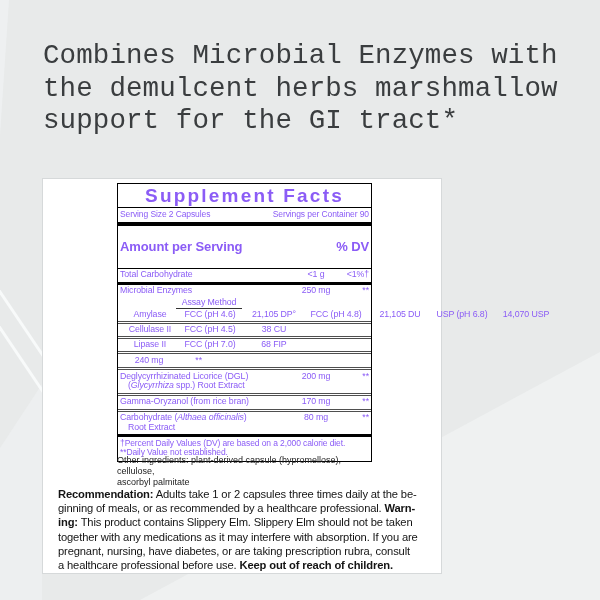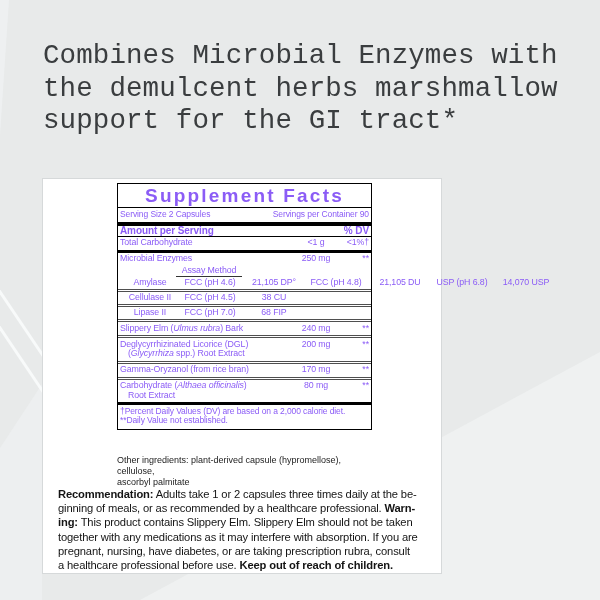--- a/index.html
+++ b/index.html
@@ -12,22 +12,22 @@
         border:1px solid #d6d9da;box-sizing:border-box;}
   
   .sf{position:absolute;left:74px;top:4px;width:255px;border:1.5px solid #000;
       box-sizing:border-box;color:#8b5cf6;letter-spacing:-0.1px;background:#fff;}
   .sf-title{font-weight:bold;font-size:19px;line-height:21px;text-align:center;
             letter-spacing:2.2px;border-bottom:1px solid #000;padding:1px 0;white-space:nowrap;}
   .sf-serving{display:flex;justify-content:space-between;font-size:8.5px;line-height:9.5px;
               padding:2px 2px 2px;gap:37px;}
   .bar{background:#000;}
   .h4{height:4px;} .h3{height:3px;}
-  .sf-hdr{display:flex;justify-content:space-between;font-weight:bold;font-size:10px;
-          line-height:10px;padding:0 2px;border-bottom:1.5px solid #000;}
+  .sf-hdr{display:flex;justify-content:space-between;font-weight:bold;font-size:13px;
+          line-height:10px;padding:16px 2px;border-bottom:1.5px solid #000;}
   .frow{display:flex;font-size:8.8px;line-height:9.5px;padding:1.5px 2px 2px;}
   .fname{flex:1;}
   .famt{width:58px;text-align:center;flex:none;}
   .fdv{width:24px;text-align:right;flex:none;}
   .ind{padding-left:8px;}
   .dd{height:1px;border-top:1px solid #4f4f4f;border-bottom:1px solid #4f4f4f;}
   .assay-hdr{display:flex;font-size:8.8px;line-height:9.5px;padding:0 2px;}
   .assay-hdr .sp{width:56px;flex:none;}
   .assay-hdr .am{width:66px;text-align:center;flex:none;border-bottom:1px solid #333;padding-bottom:1px;}
   .erow{display:flex;font-size:8.8px;line-height:9.5px;padding:1px 2px 1.5px;}
@@ -134,23 +134,20 @@
               <div class="eline">
                 <span class="emethod">FCC (pH 7.0)</span>
                 <span class="evalue">68 FIP</span>
               </div>
             </div>
           </div>
           <div class="dd"></div>
         </div>
       <div id="brows">
           <div class="frow">
-            <span class="fname">
-              <div><span>Slippery Elm (</span><span class="it">Ulmus rubra</span><span>) Bark</span></div>
-            </span>
             <span class="famt">240 mg</span>
             <span class="fdv">**</span>
           </div>
           <div class="dd"></div>
           <div class="frow">
             <span class="fname">
               <div><span>Deglycyrrhizinated Licorice (DGL)</span></div>
               <div class="ind"><span>(</span><span class="it">Glycyrrhiza</span><span> spp.) Root Extract</span></div>
             </span>
             <span class="famt">200 mg</span>

